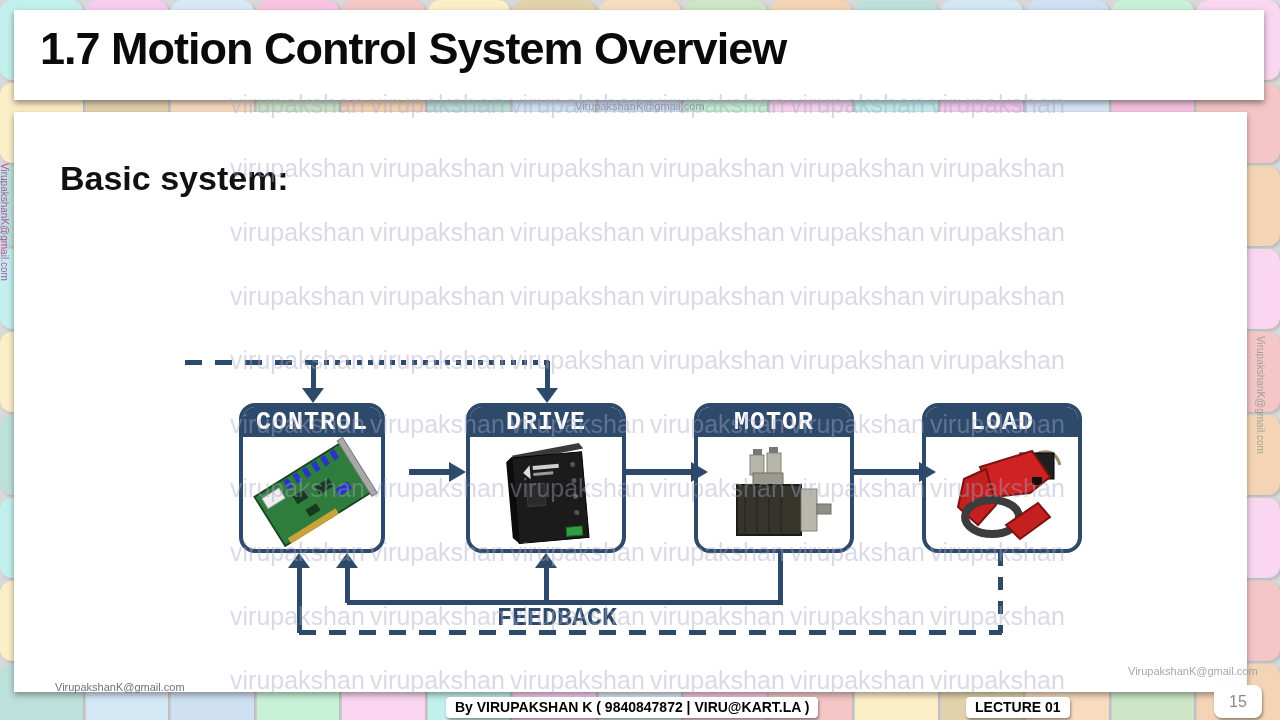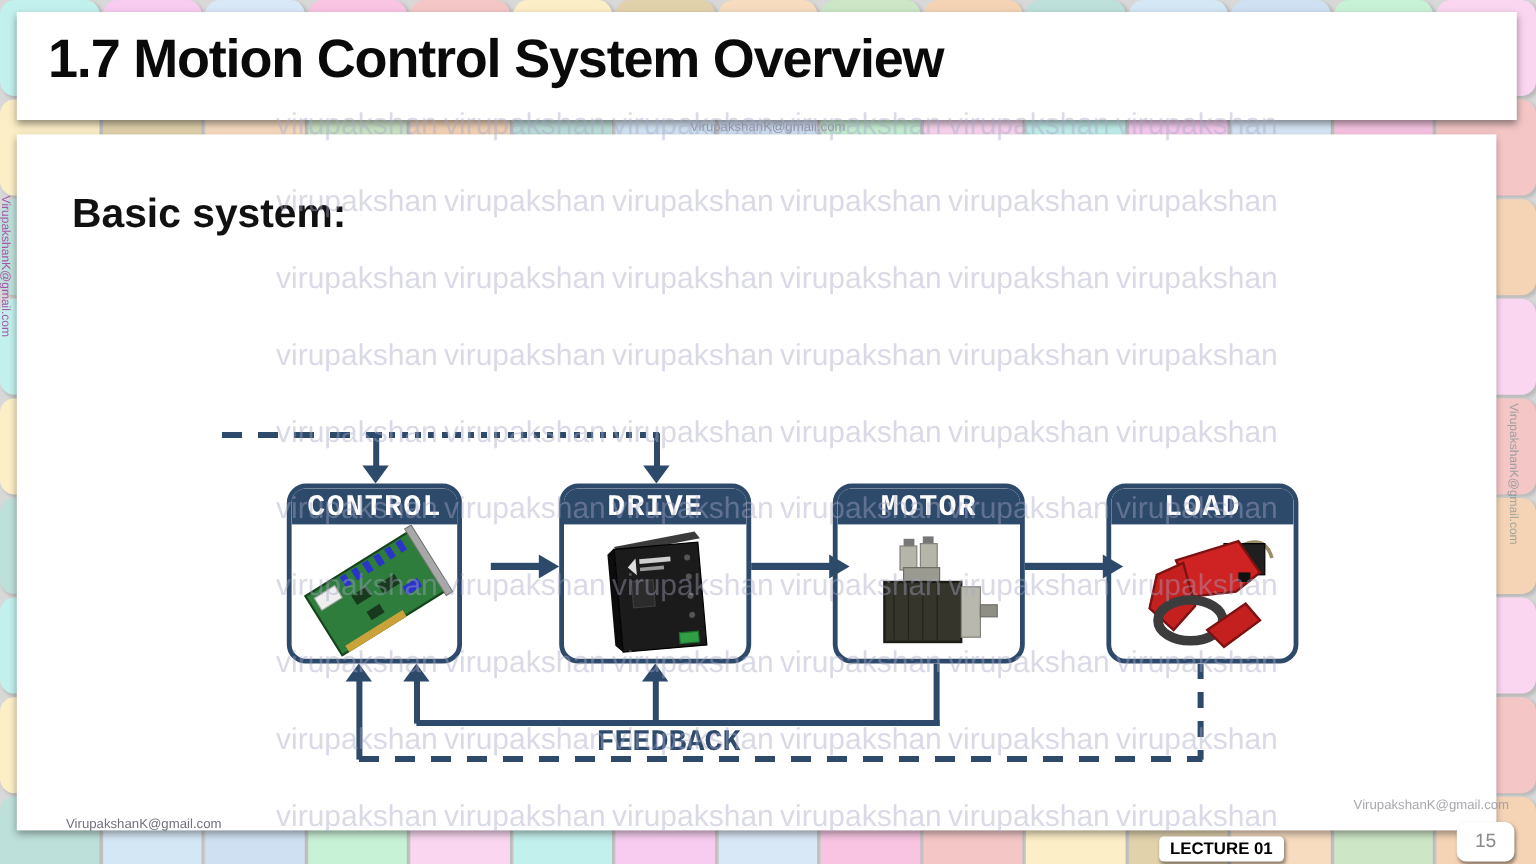--- a/index.html
+++ b/index.html
@@ -437,16 +437,17 @@
       <span class="wm" style="left: 790px; top: 602px;">virupakshan</span>
       <span class="wm" style="left: 930px; top: 602px;">virupakshan</span>
       <span class="wm" style="left: 230px; top: 666px;">virupakshan</span>
       <span class="wm" style="left: 370px; top: 666px;">virupakshan</span>
       <span class="wm" style="left: 510px; top: 666px;">virupakshan</span>
       <span class="wm" style="left: 650px; top: 666px;">virupakshan</span>
       <span class="wm" style="left: 790px; top: 666px;">virupakshan</span>
       <span class="wm" style="left: 930px; top: 666px;">virupakshan</span>
     </div>
 
+  <div id="chip-author" class="chip">By VIRUPAKSHAN K ( 9840847872 | VIRU@KART.LA )</div>
   <div id="chip-lecture" class="chip">LECTURE 01</div>
   <div id="chip-page" class="chip">15</div>
 
 </div>
 
 </body></html>

